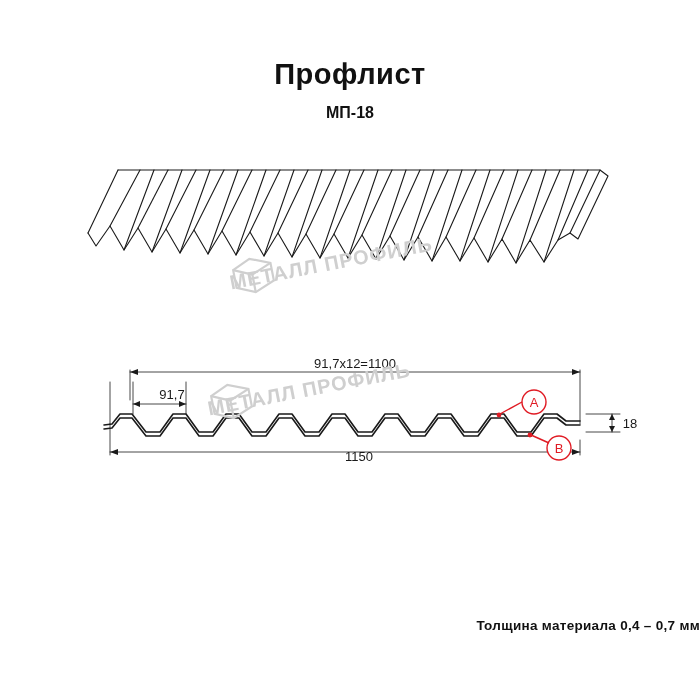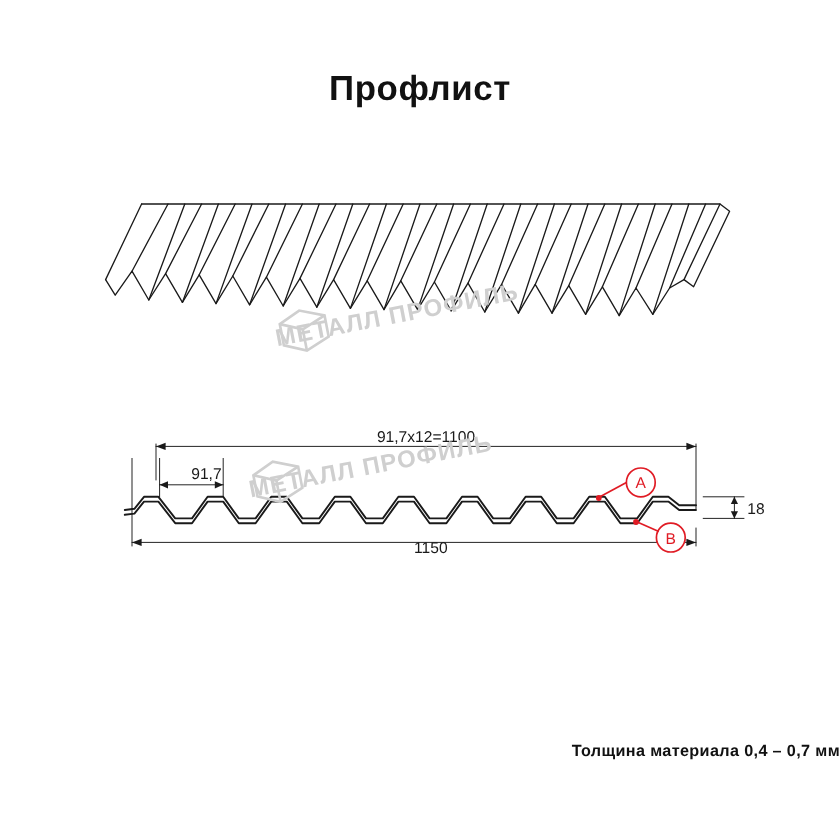--- a/index.html
+++ b/index.html
@@ -80,20 +80,21 @@
     position: absolute;
     pointer-events: none;
   }
 </style>
 </head>
 <body>
 
 <div class="page">
 
   <div class="title">Профлист</div>
+  <div class="subtitle">МП-18</div>
 
   <svg class="svg-layer" width="700" height="700" viewBox="0 0 700 700">
     <g fill="none" stroke="#1a1a1a" stroke-width="1.1" stroke-linejoin="round" stroke-linecap="round">
 
       <path d="M88 233 L118 170 L600 170 L570 233 Z" fill="#ffffff" stroke="none"></path>
 
       <path d="M118 170 L600 170"></path>
 
       <path d="M600 170 L608 176 L578 239 L570 233 Z" fill="#ffffff"></path>
 

